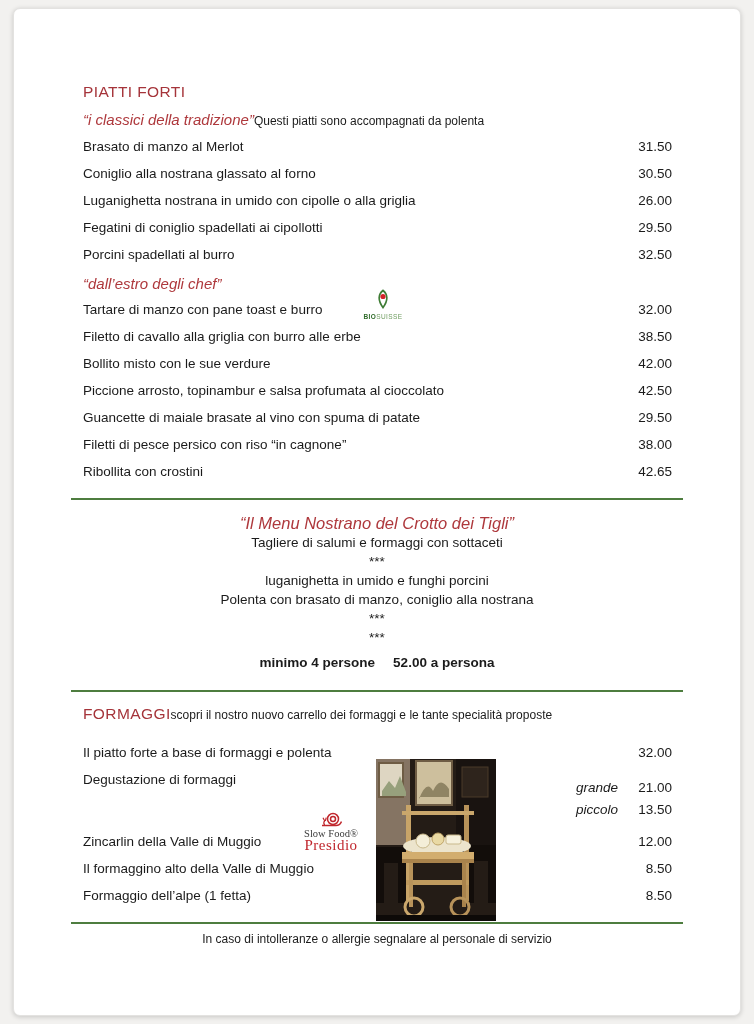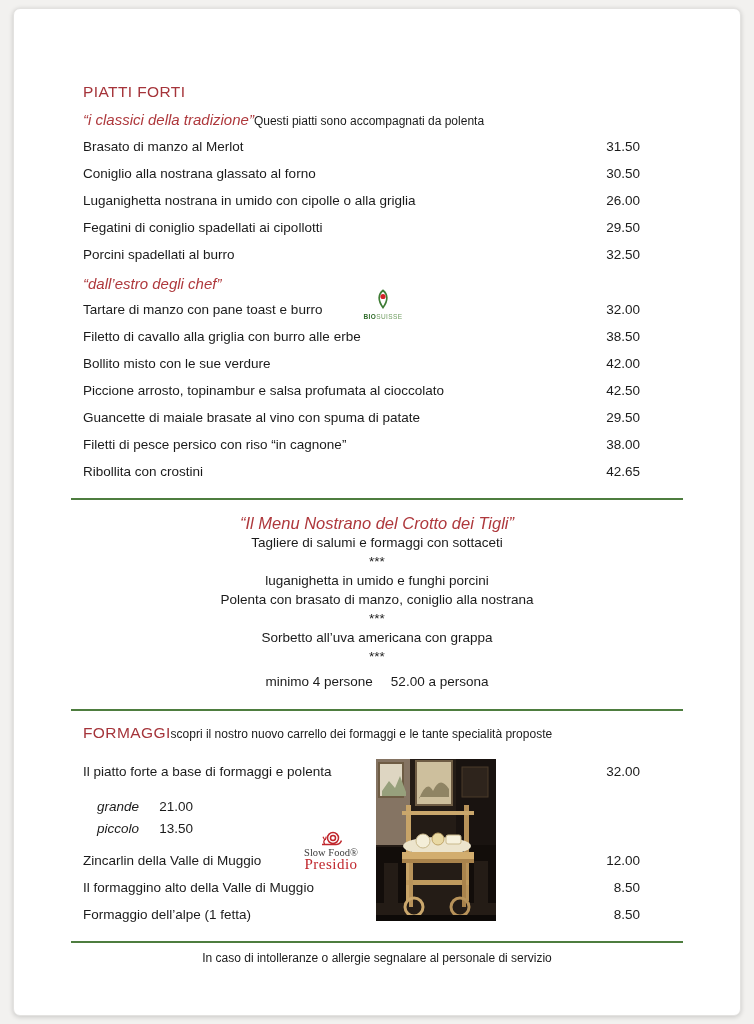--- a/index.html
+++ b/index.html
@@ -9,21 +9,21 @@
     font-family:"Liberation Sans", sans-serif;
     color:#1b1b1b;
     position:relative;
   }
   .page {
     position:absolute; left:13px; top:8px; width:728px; height:1008px;
     background:#ffffff; border:1px solid #e3e2e0; border-radius:7px;
     box-shadow:0 1px 5px rgba(0,0,0,0.18);
     overflow:hidden;
   }
-  .block { padding:0 100px 0 69px; }
+  .block { padding:0 68px 0 69px; }
 
   .caps-title {
     margin-top:74px; font-size:15.5px; letter-spacing:0.4px;
     color:#A5343A; line-height:18px;
   }
   .caps-title.inline { margin-top:0; }
 
   .sub-head { margin-top:10px; display:flex; align-items:baseline; gap:0; line-height:18px; }
   .red-italic { color:#AE383C; font-style:italic; font-size:15px; }
   .sub-note { font-size:12px; color:#1b1b1b; }
@@ -41,21 +41,21 @@
 
   hr.rule {
     border:none; border-top:2px solid #4E7D3F;
     margin:18px 57px 0 57px;
   }
 
   
   .centered { padding:0; text-align:center; }
   .menu-title { margin-top:14px; font-size:16.5px; line-height:19px; }
   .c-line { font-size:13.5px; line-height:19px; }
-  .min-line { margin-top:6px; }
+  .min-line { margin-top:6px;font-weight:bold; }
   .min-line .min-price { margin-left:18px; }
 
   .rule-2 { margin-top:28px; }
   .form-head { margin-top:13px; }
   .formaggi-list { margin-top:20px; }
 
   
   .sizes { flex:0 0 auto; display:flex; flex-direction:column; align-items:flex-end;margin-top:8px; }
   .size-row { display:flex; line-height:17px; margin-bottom:5px; }
   .size-label { font-style:italic; width:56px; text-align:right; margin-right:8px; font-size:13.5px; }
@@ -163,41 +163,41 @@
 
   <hr class="rule">
 
   <section class="block centered">
     <div class="menu-title red-italic">“Il Menu Nostrano del Crotto dei Tigli”</div>
     <div class="c-line">Tagliere di salumi e formaggi con sottaceti</div>
     <div class="c-line">***</div>
     <div class="c-line">luganighetta in umido e funghi porcini</div>
     <div class="c-line">Polenta con brasato di manzo, coniglio alla nostrana</div>
     <div class="c-line">***</div>
-    <div class="c-line">Sorbetto all’uva americana con grappa</div>
     <div class="c-line">***</div>
     <div class="c-line min-line">
       <span>minimo 4 persone</span><span class="min-price">52.00 a persona</span>
     </div>
   </section>
 
   <hr class="rule rule-2">
 
   <section class="block">
     <div class="sub-head form-head">
       <span class="caps-title inline">FORMAGGI</span>
       <span class="sub-note">scopri il nostro nuovo carrello dei formaggi e le tante specialità proposte</span>
     </div>
 
     <div class="menu-list formaggi-list">
       <div class="menu-row">
         <span class="item-name">Il piatto forte a base di formaggi e polenta</span>
         <span class="item-price">32.00</span>
       </div>
       <div class="menu-row">
+        <span class="item-name">Degustazione di formaggi</span>
         <span class="sizes">
           <span class="size-row">
             <span class="size-label">grande</span>
             <span class="item-price">21.00</span>
           </span>
           <span class="size-row">
             <span class="size-label">piccolo</span>
             <span class="item-price">13.50</span>
           </span>
         </span>

